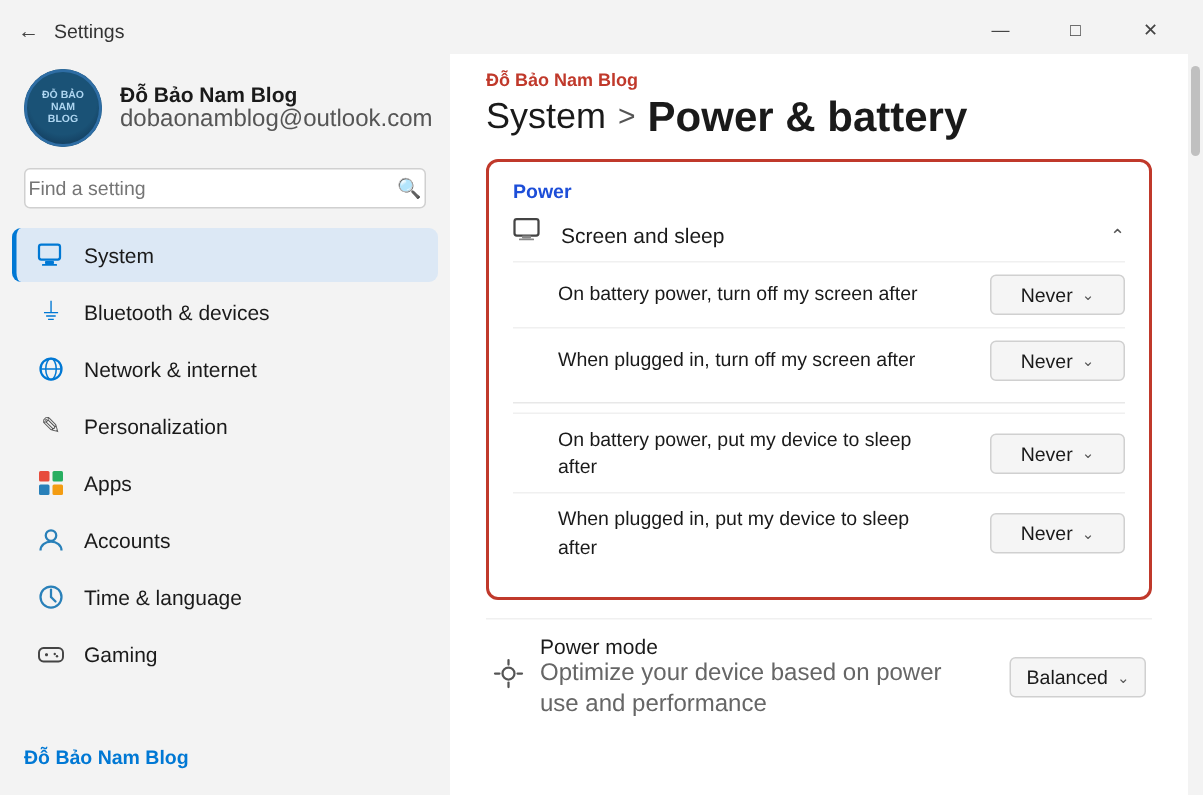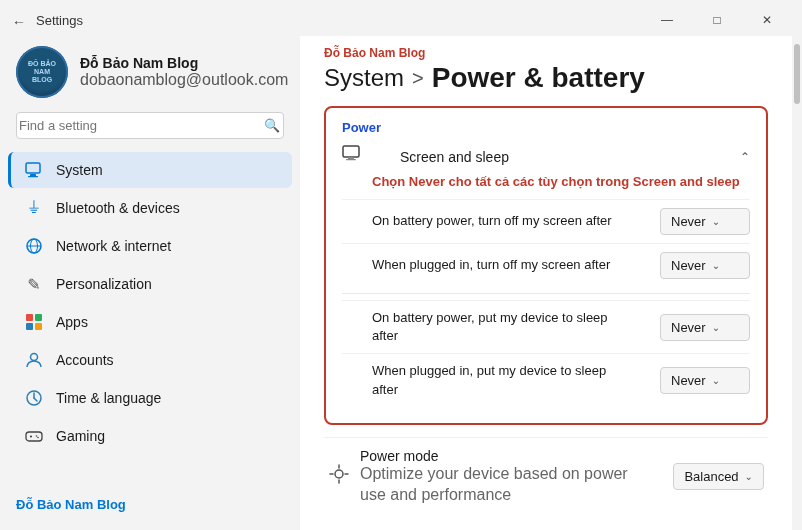--- a/index.html
+++ b/index.html
@@ -240,21 +240,20 @@
       gap: 10px;
     }
     .screen-sleep-icon {
       font-size: 18px;
       color: #444;
     }
     .screen-sleep-label {
       font-size: 14px;
       color: #1a1a1a;
       font-weight: 500;
-      margin-left: 26px;
     }
     .chevron-up {
       font-size: 12px;
       color: #555;
     }
     .highlight-text {
       font-size: 13px;
       color: #c0392b;
       font-weight: 600;
       margin-bottom: 10px;
@@ -278,21 +277,21 @@
       align-items: center;
       gap: 6px;
       background: #f5f5f5;
       border: 1px solid #d0d0d0;
       border-radius: 4px;
       padding: 5px 10px;
       min-width: 90px;
       cursor: pointer;
       font-size: 13px;
       color: #1a1a1a;
-      justify-content: flex-start;
+      justify-content: center;
     }
     .dropdown-arrow {
       font-size: 10px;
       color: #555;
     }
     .section-divider {
       border: none;
       border-top: 1px solid #e8e8e8;
       margin: 6px 0;
     }
@@ -476,21 +475,20 @@
                 <rect x="1" y="1" width="16" height="11" rx="1.5" stroke="#444" stroke-width="1.5" fill="none"></rect>
                 <rect x="6" y="12" width="6" height="2" rx="0.5" fill="#888"></rect>
                 <rect x="4" y="14" width="10" height="1.2" rx="0.4" fill="#888"></rect>
               </svg>
             </span>
             <span class="screen-sleep-label">Screen and sleep</span>
           </div>
           <span class="chevron-up">⌃</span>
         </div>
 
-        <div class="highlight-text">Chọn Never cho tất cả các tùy chọn trong Screen and sleep</div>
 
         <div class="setting-row">
           <span class="setting-label">On battery power, turn off my screen after</span>
           <div class="dropdown">
             <span>Never</span>
             <span class="dropdown-arrow">⌄</span>
           </div>
         </div>
 
         <div class="setting-row">

